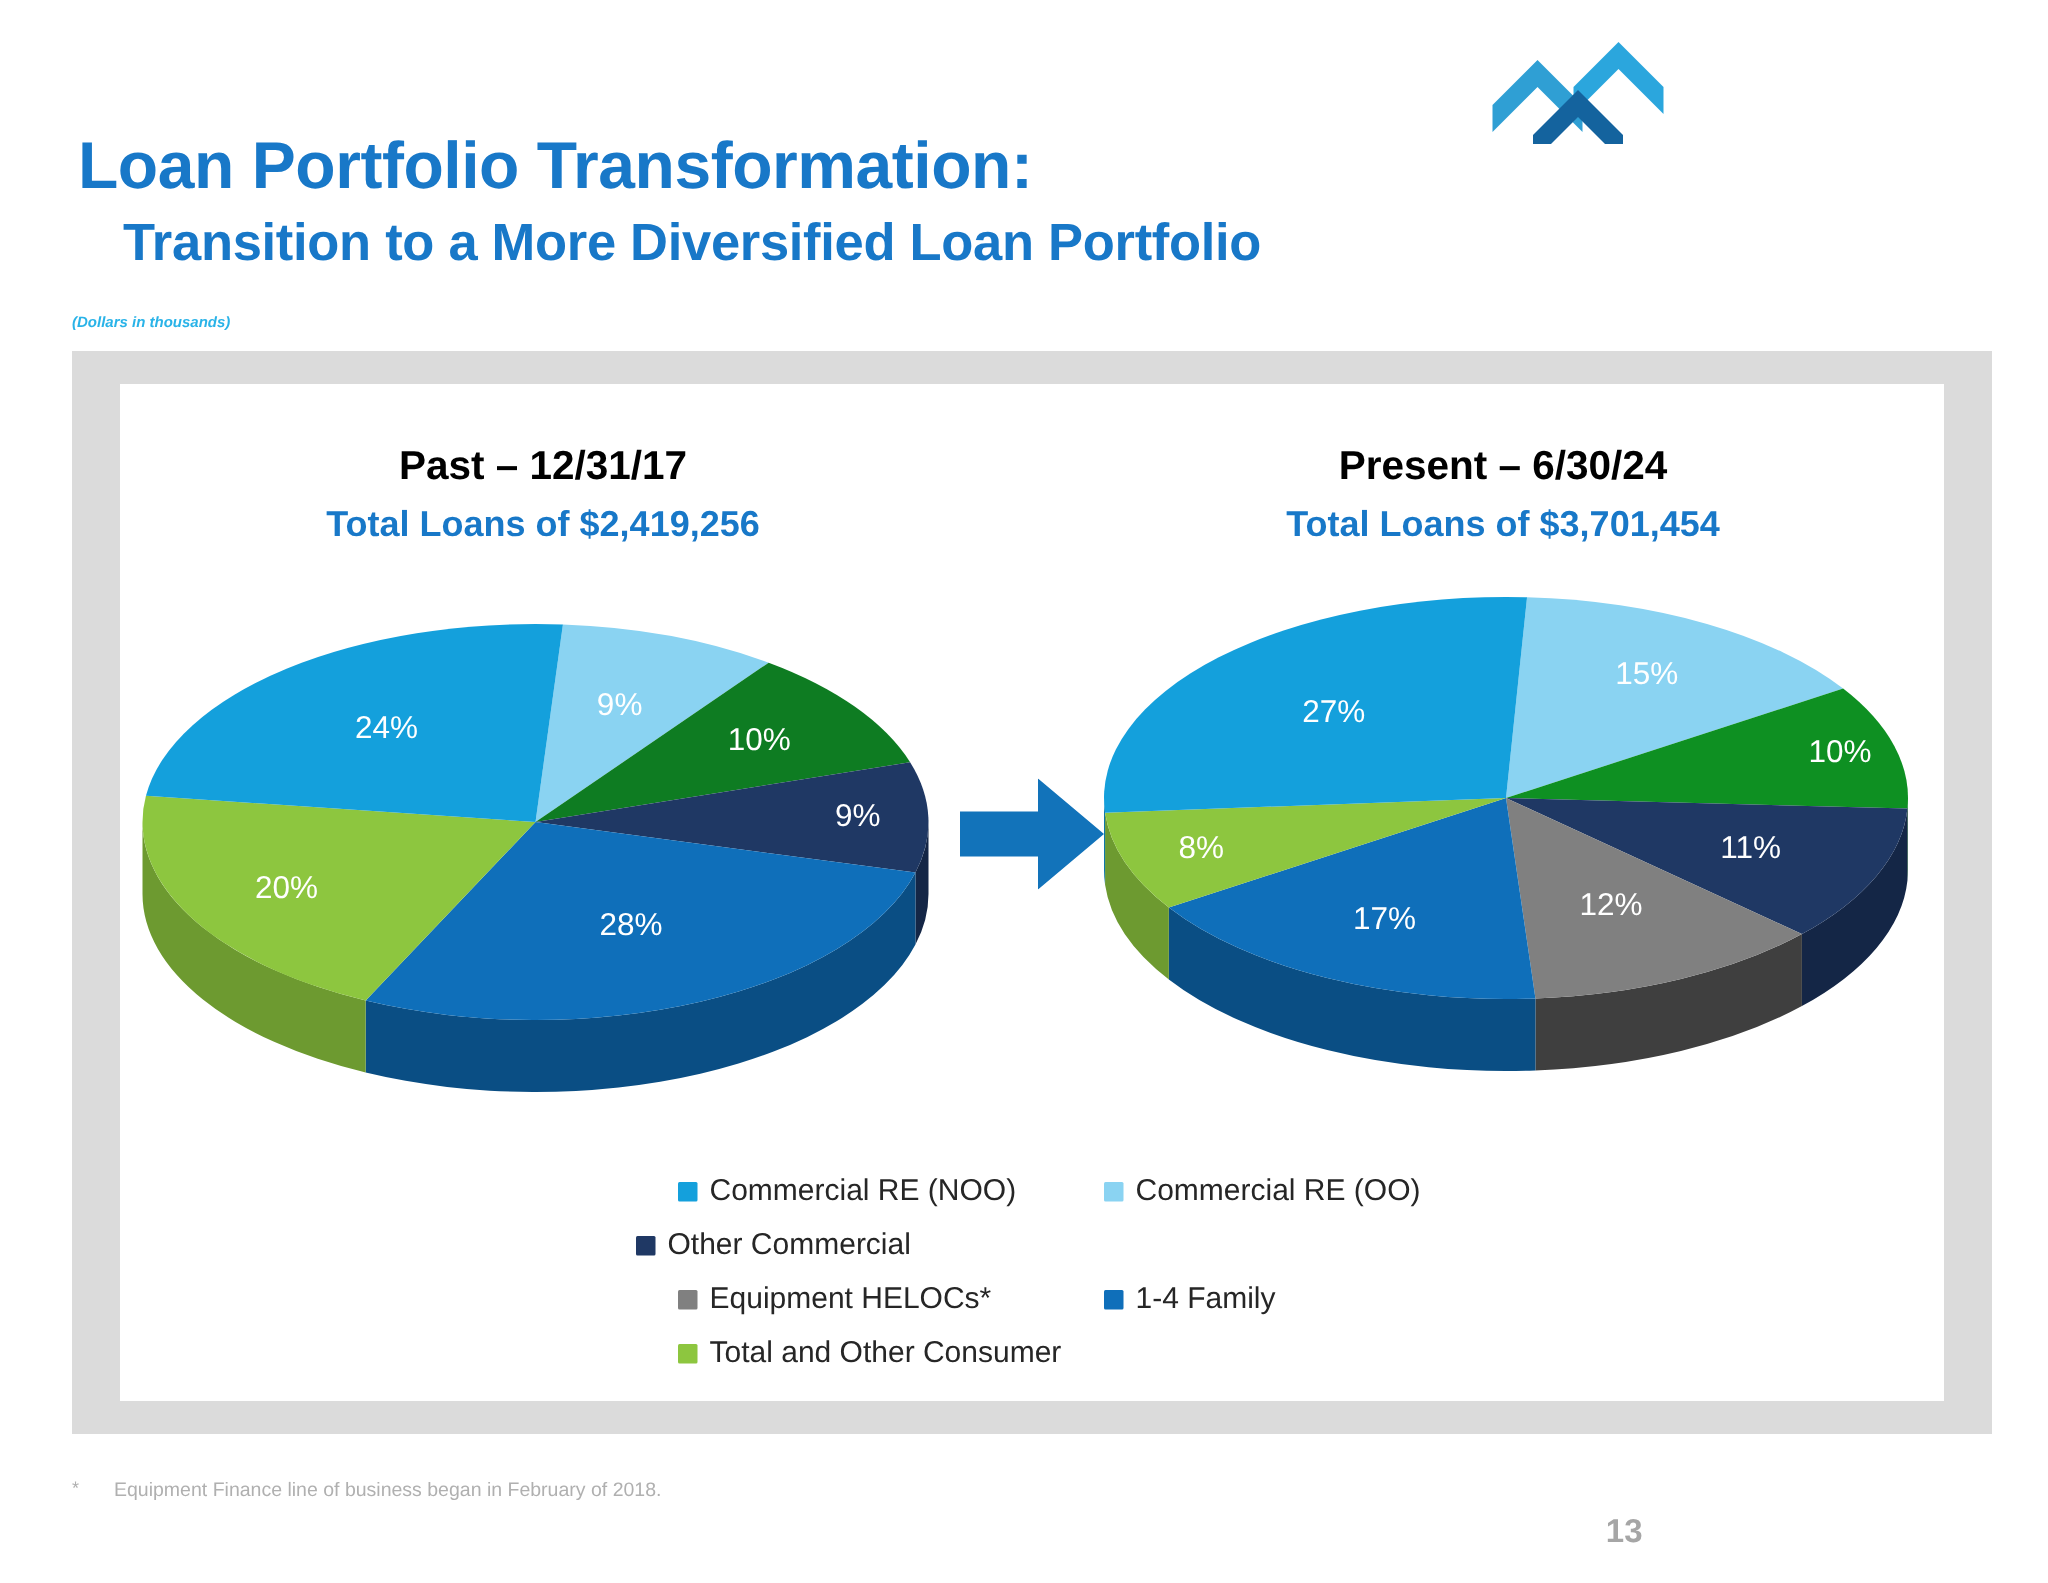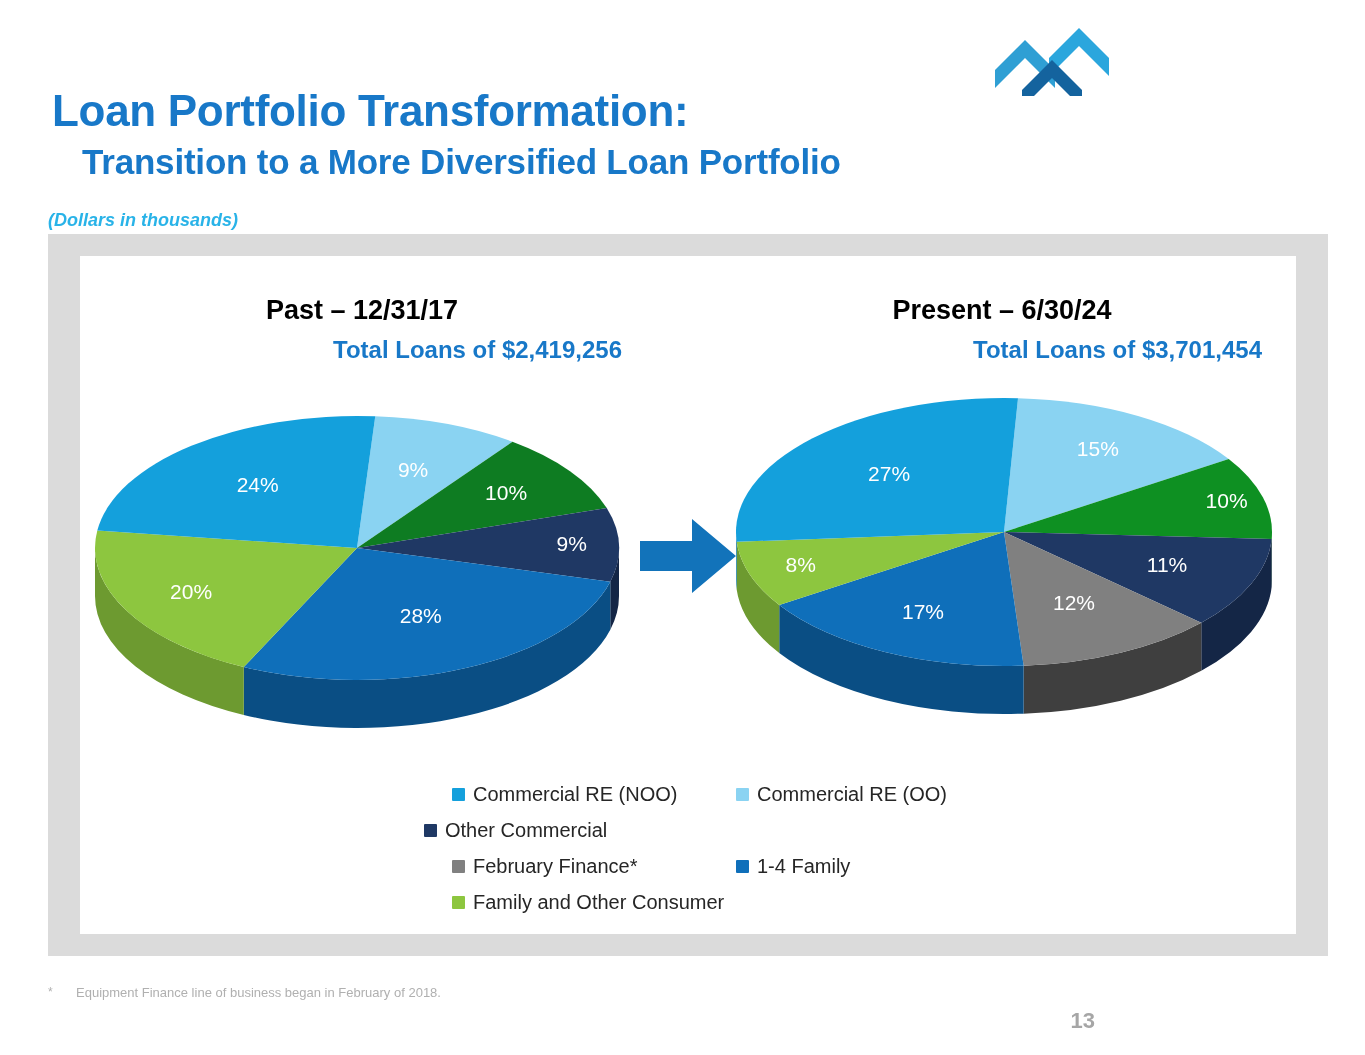--- a/index.html
+++ b/index.html
@@ -20,21 +20,21 @@
     font-size:44px; font-weight:bold; letter-spacing:-0.3px;
     color:#1878c8; line-height:1.04; white-space:nowrap;
   }
   .title-sub {
     position:absolute; left:82px; top:144px;
     font-size:35px; font-weight:bold; letter-spacing:-0.2px;
     color:#1878c8; line-height:1.05; white-space:nowrap;
   }
   .dollars-note {
     position:absolute; left:48px; top:210px;
-    font-size:18px; font-style:italic; font-weight:600;
+    font-size:10px; font-style:italic; font-weight:600;
     color:#29b3e8; white-space:nowrap;
   }
 
   
   .gray-frame {
     position:absolute; left:48px; top:234px;
     width:1280px; height:722px;
     background:#dbdbdb;
   }
   .white-panel {
@@ -44,21 +44,21 @@
   }
 
   
   .pie-head { position:absolute; text-align:center; width:520px; }
   .pie-head .h1 {
     font-size:27px; font-weight:bold; color:#000000;
     line-height:1.25; white-space:nowrap;margin-top:16px;
   }
   .pie-head .h2 {
     font-size:24px; font-weight:bold; color:#1878c8;
-    line-height:1.3; white-space:nowrap; margin-top:6px;text-align:right;
+    line-height:1.3; white-space:nowrap; margin-top:6px;
   }
   #head-past { left:102px; top:278px; }
   #head-present { left:742px; top:278px; }
 
   
   .pie-wrap { position:absolute; }
   #pie-past { left:92px; top:388px; width:540px; height:340px; }
   #pie-present { left:732px; top:388px; width:560px; height:340px; }
   .pie-wrap svg { display:block; overflow:visible; }
 
@@ -251,31 +251,31 @@
       </div>
       <div class="legend-row">
         <div class="legend-cell col2">
           <span class="swatch" style="background: rgb(31, 56, 100);"></span>
           <span class="legend-label">Other Commercial</span>
         </div>
       </div>
       <div class="legend-row">
         <div class="legend-cell col1">
           <span class="swatch" style="background: rgb(128, 128, 128);"></span>
-          <span class="legend-label">February Finance*</span>
+          <span class="legend-label">Equipment HELOCs*</span>
         </div>
         <div class="legend-cell col2">
           <span class="swatch" style="background: rgb(15, 111, 186);"></span>
           <span class="legend-label">1-4 Family</span>
         </div>
       </div>
       <div class="legend-row">
         <div class="legend-cell col1">
           <span class="swatch" style="background: rgb(141, 198, 63);"></span>
-          <span class="legend-label">Family and Other Consumer</span>
+          <span class="legend-label">Total and Other Consumer</span>
         </div>
         <div class="legend-cell col2"></div>
       </div>
     </div>
 
   <div class="footnote-star">*</div>
   <div class="footnote-text">Equipment Finance line of business began in February of 2018.</div>
 
   <div class="page-num">13</div>
 

